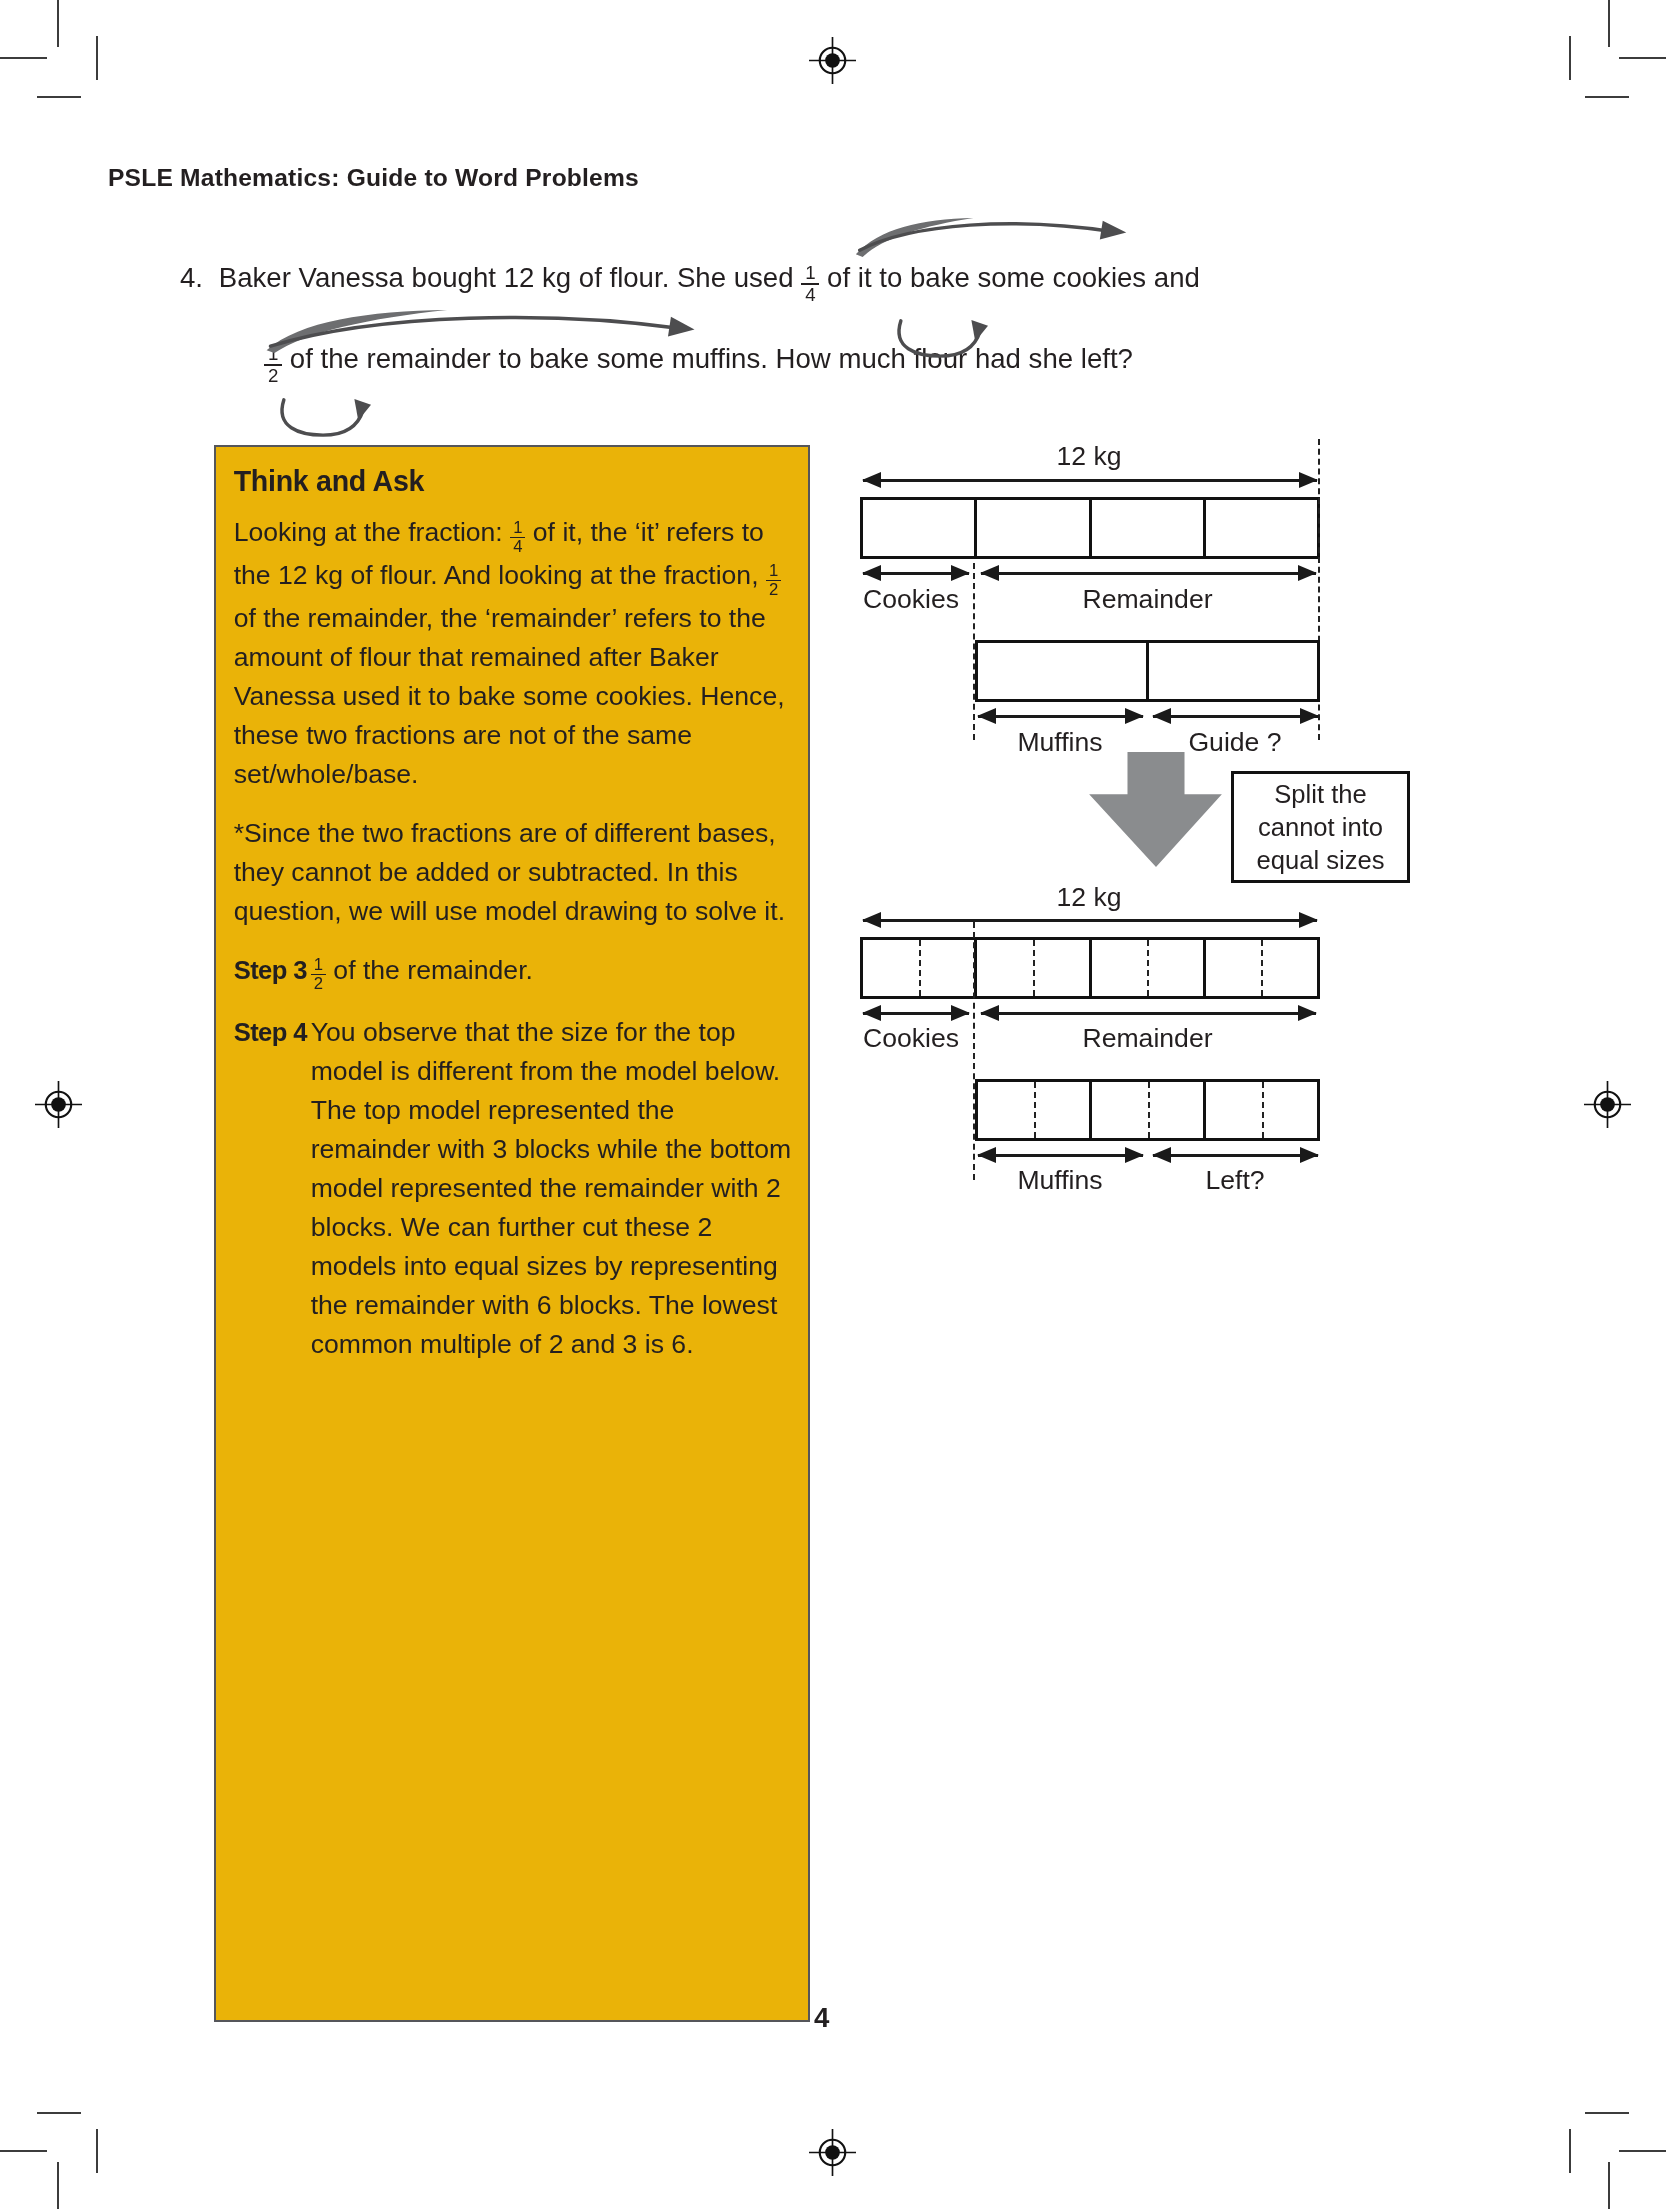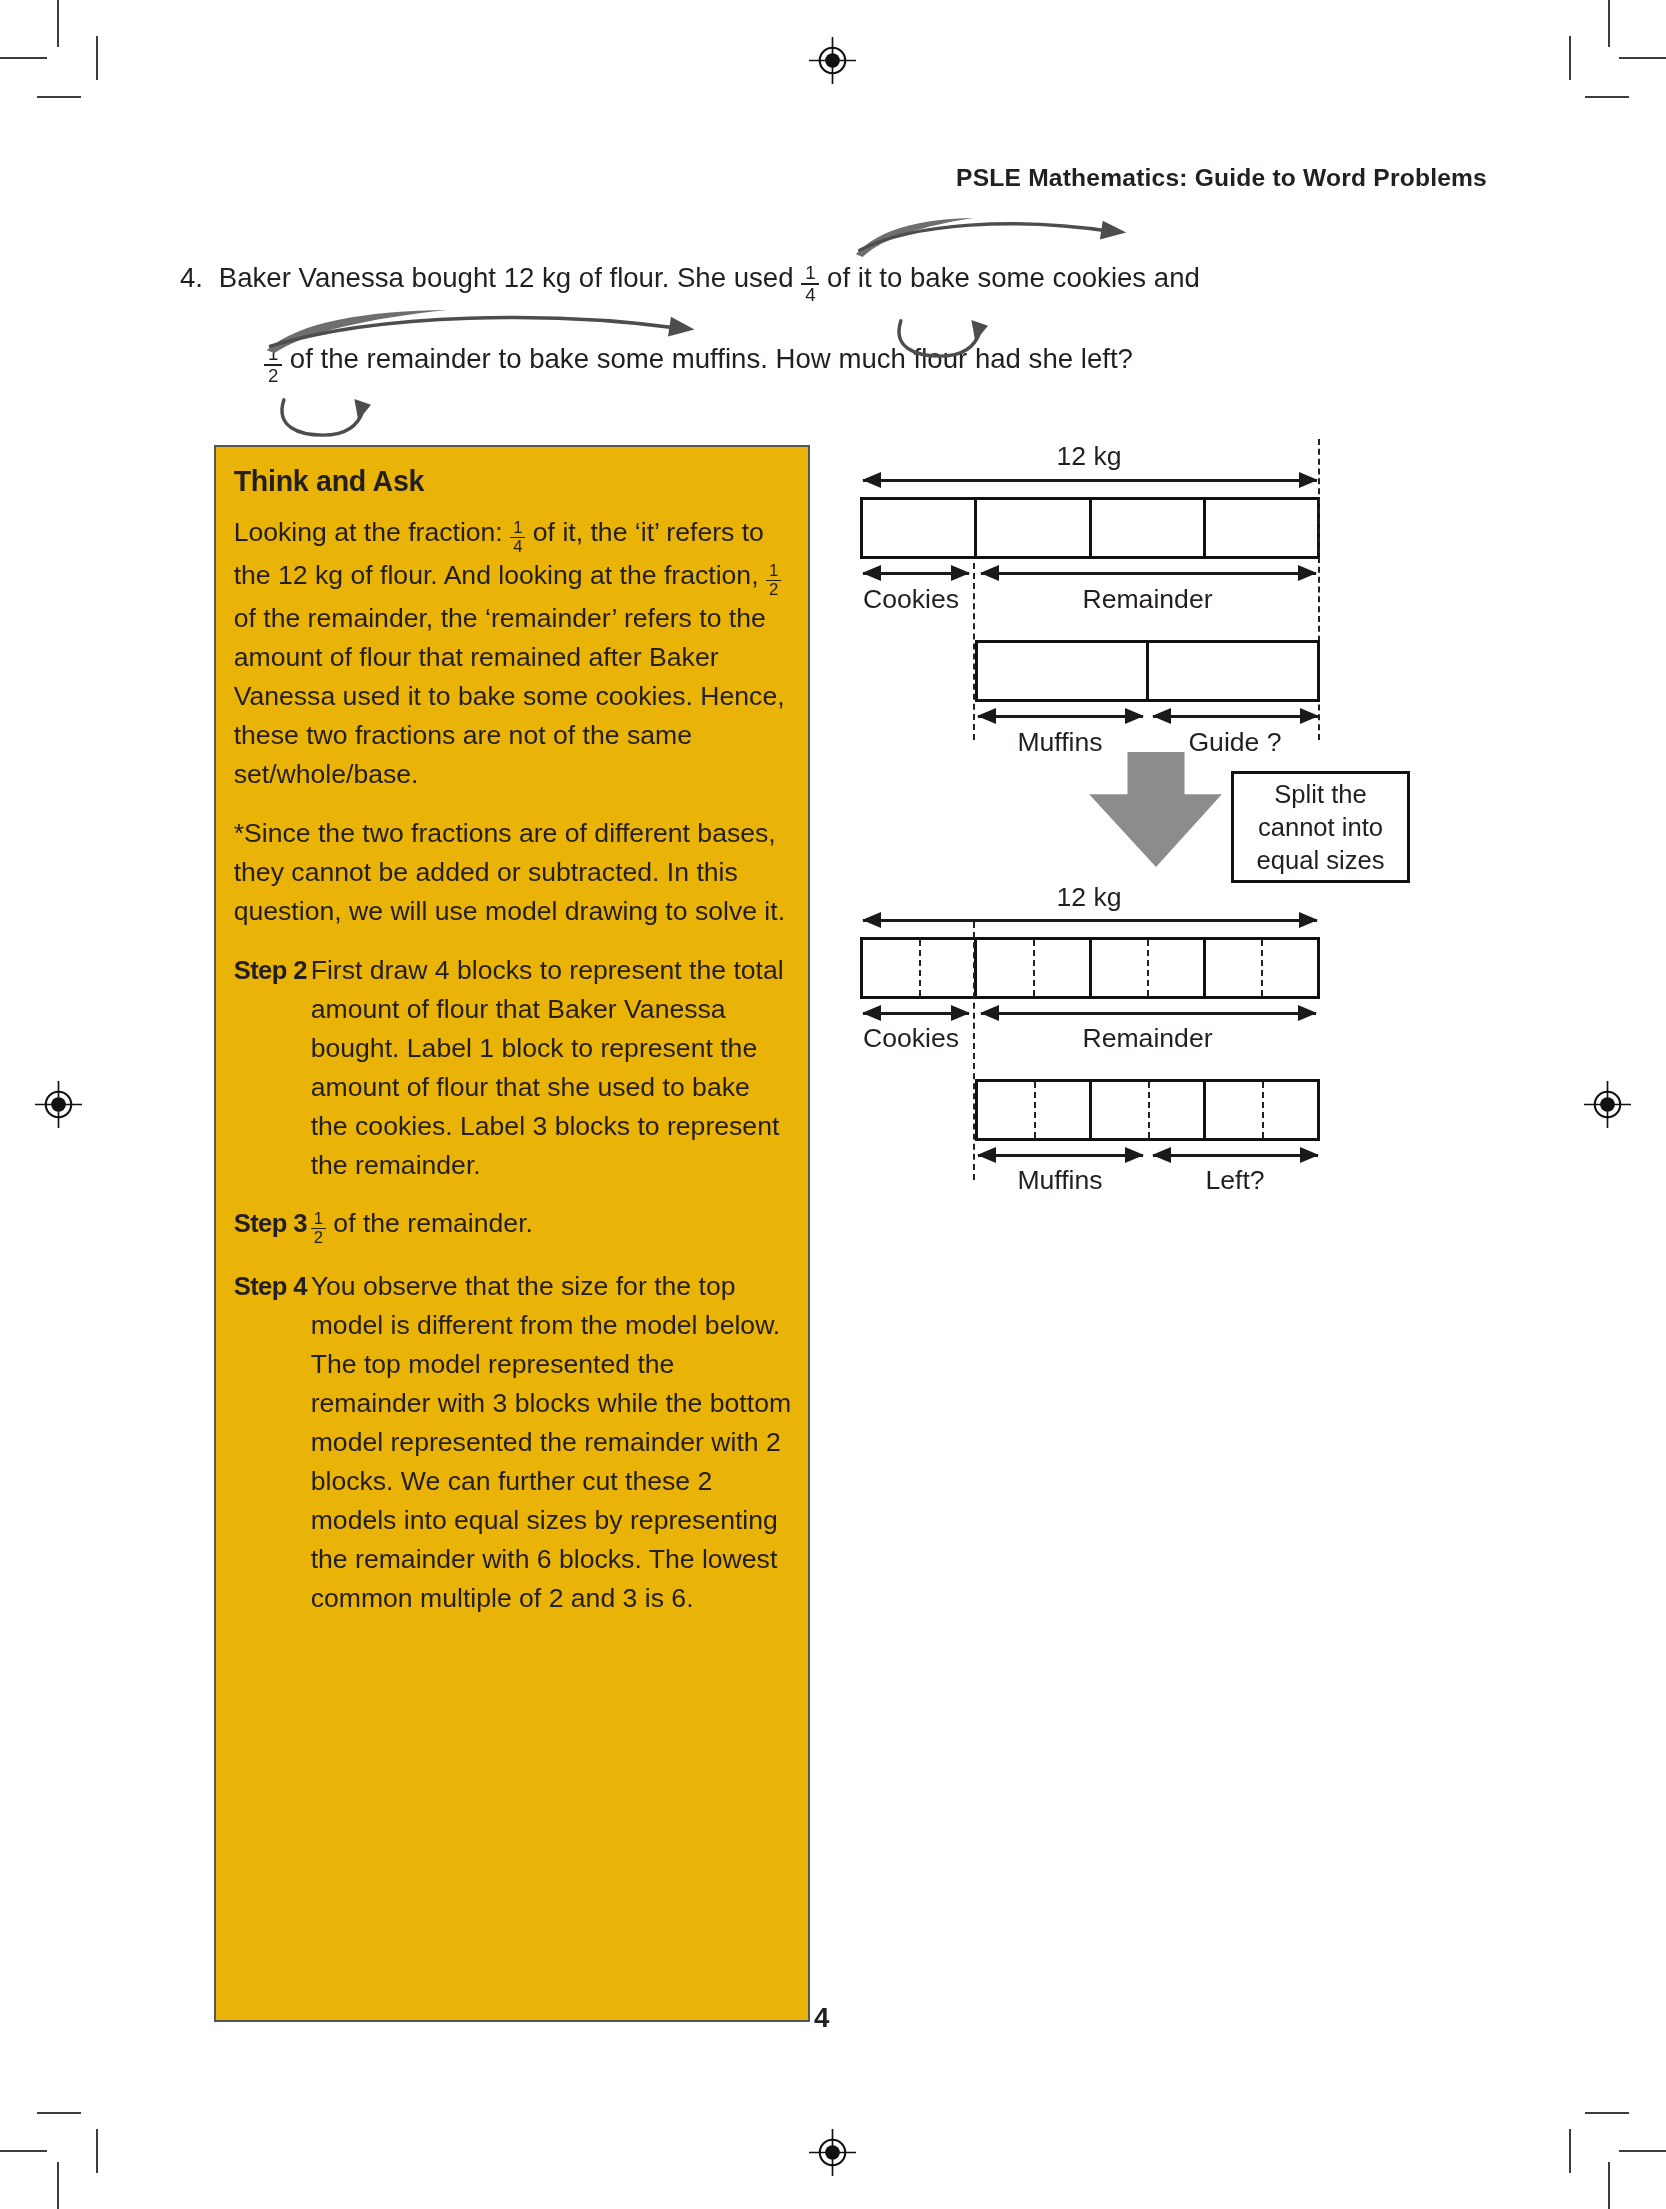--- a/index.html
+++ b/index.html
@@ -4,21 +4,21 @@
 <style>
   html,body{margin:0;padding:0;background:#fff}
   #page{position:relative;width:1667px;height:2210px;background:#ffffff;overflow:hidden;
         font-family:"Liberation Sans","DejaVu Sans",sans-serif;color:#231f20;}
 
   
   .cmark{position:absolute;background:#3c3c3c}
   .reg{position:absolute}
 
   
-  .header{position:absolute;left:108px;top:164px;width:1379px;text-align:right;
+  .header{position:absolute;left:108px;top:164px;width:1379px;text-align:left;
           font-size:24.6px;font-weight:bold;letter-spacing:0.2px}
 
   
   .qline{position:absolute;font-size:27.6px;line-height:47px;white-space:nowrap}
   .qnum{display:inline-block;margin-right:15.8px}
   .b{font-weight:normal}
   .frac{display:inline-block;text-align:center;vertical-align:-13.8px;line-height:1.08;font-size:18.7px}
   .frac .n{display:block;border-bottom:2px solid #231f20;padding:0 3.9px}
   .frac .d{display:block}
 
@@ -156,24 +156,20 @@
         <span>Looking at the fraction:</span>
         <span class="frac"><span class="n">1</span><span class="d">4</span></span>
         <span>of it, the ‘it’ refers to the 12 kg of flour. And looking at the fraction,</span>
         <span class="frac"><span class="n">1</span><span class="d">2</span></span>
         <span>of the remainder, the ‘remainder’ refers to the amount of flour that remained after Baker Vanessa used it to bake some cookies. Hence, these two fractions are not of the same set/whole/base.</span>
       </div>
     </div>
 
     <div class="tb-text tb-para">*Since the two fractions are of different bases, they cannot be added or subtracted. In this question, we will use model drawing to solve it.</div>
 
-    <div class="step">
-      <span class="step-label">Step 2</span>
-      <div class="step-text">First draw 4 blocks to represent the total amount of flour that Baker Vanessa bought. Label 1 block to represent the amount of flour that she used to bake the cookies. Label 3 blocks to represent the remainder.</div>
-    </div>
 
     <div class="step">
       <span class="step-label">Step 3</span>
       <div class="step-text">
         <span class="frac"><span class="n">1</span><span class="d">2</span></span>
         <span>of the remainder.</span>
       </div>
     </div>
 
     <div class="step">

